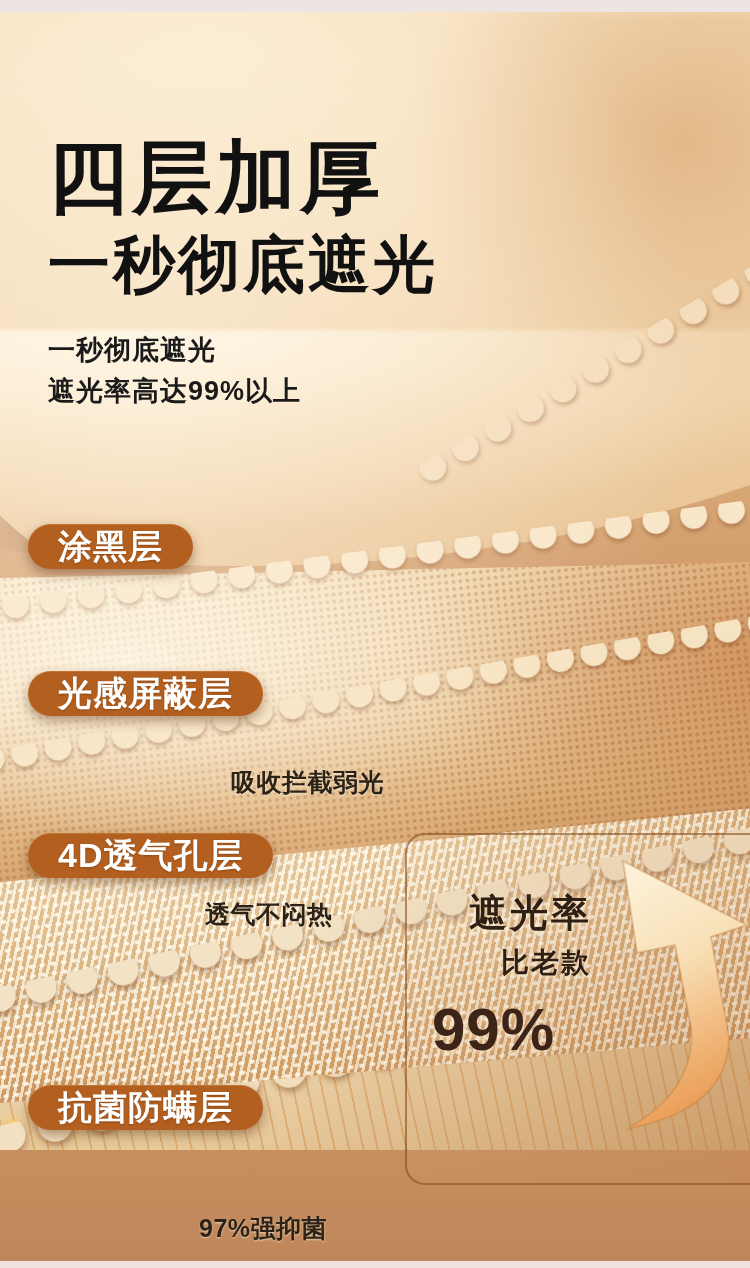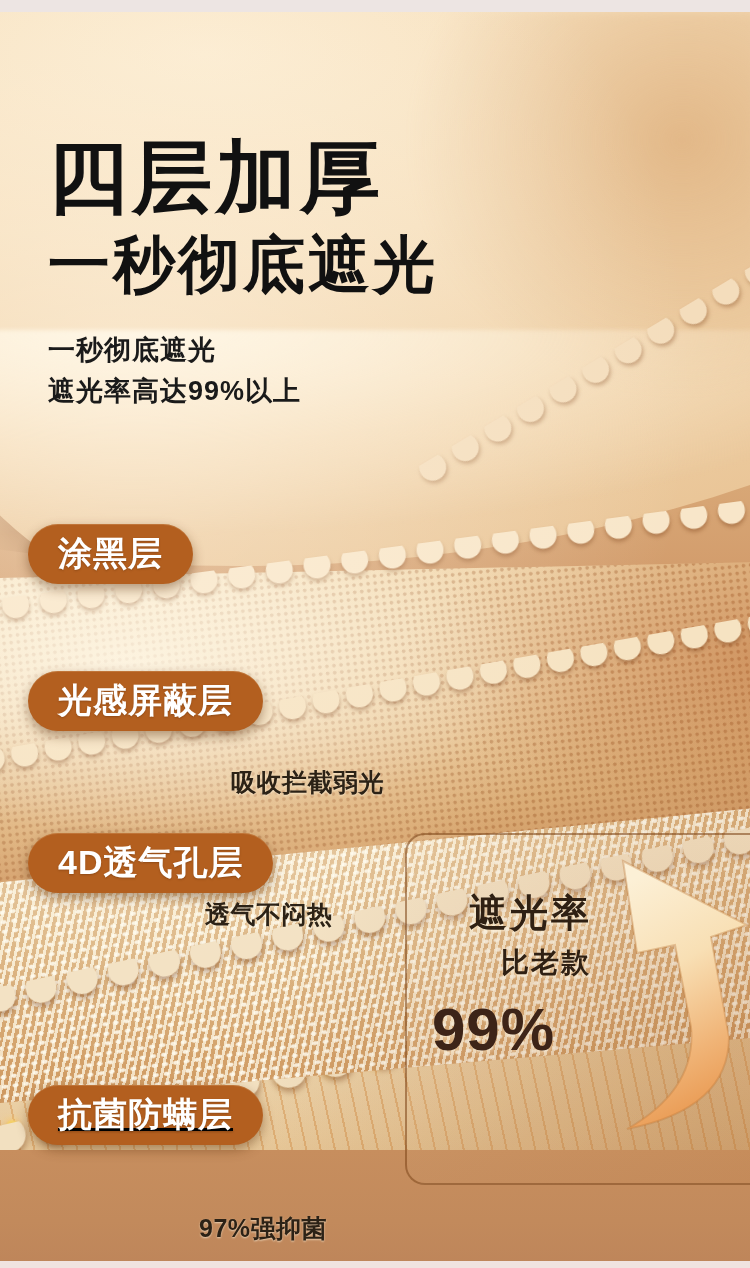--- a/index.html
+++ b/index.html
@@ -220,21 +220,21 @@
   .head-sub{
     margin-top:34px;
     font-size:27px; line-height:1.52; font-weight:700;
     color:#1A1A1A; letter-spacing:1px;
   }
 
   
   .badge{
     position:absolute; z-index:30;
     display:flex; align-items:center; justify-content:center;
-    height:60px; padding:0 30px;
+    height:45px; padding:0 30px;
     background:#B35F1F;
     border-radius:34px;
     box-shadow:0 5px 12px rgba(92,46,12,.45), inset 0 1px 0 rgba(255,220,180,.18);
   }
   .badge span{
     color:#FFFFFF; font-size:34px; font-weight:700; letter-spacing:1px;
     text-shadow:0 1px 2px rgba(80,36,6,.35);
     white-space:nowrap;
   }
   .badge-note{
@@ -247,21 +247,21 @@
   
   .badge-1 { left:28px;  top:524px; }
   .note-1  { left:222px; top:588px; }
 
   .badge-2 { left:28px;  top:671px;text-align:center; }
   .note-2  { left:231px; top:766px;text-align:center; }
 
   .badge-3 { left:28px;  top:833px; }
   .note-3  { left:205px; top:898px; }
 
-  .badge-4 { left:28px;  top:1085px;text-decoration:underline; }
+  .badge-4 { left:28px;  top:1085px; }
   .note-4  { left:199px; top:1212px; }
 
   
   .callout{
     position:absolute; left:405px; top:833px; width:360px; height:352px;
     z-index:28;
     border:2px solid rgba(123,70,26,.55);
     border-radius:20px 0 0 20px;
     background:linear-gradient(145deg, rgba(255,244,222,.10) 0%, rgba(196,128,62,.10) 100%);
     overflow:hidden;

